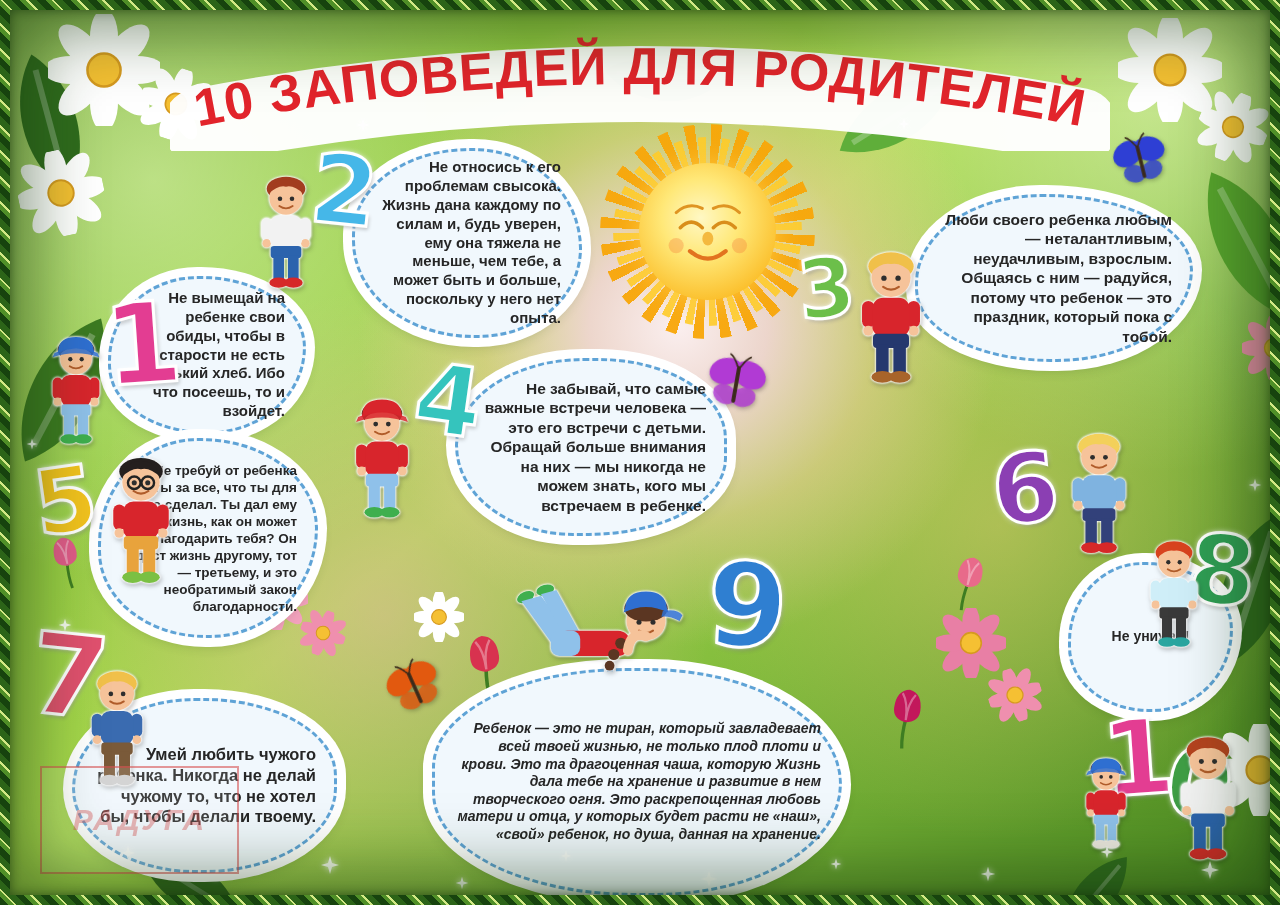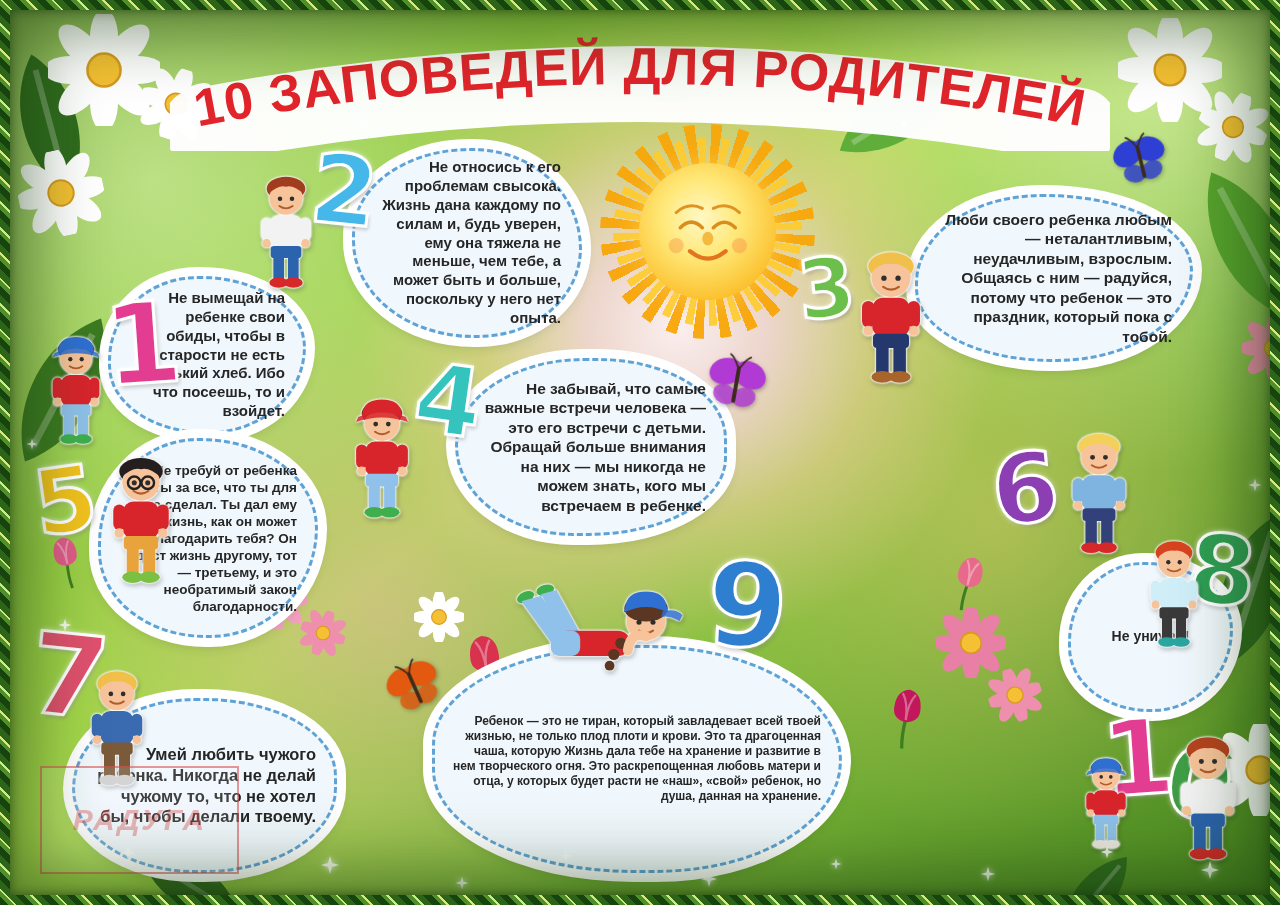--- a/index.html
+++ b/index.html
@@ -25,21 +25,21 @@
     display:flex;align-items:center;justify-content:center;text-align:right;
     color:#262626;font-weight:700;line-height:1.26;padding:16px 18px;box-sizing:border-box;z-index:3;}
   .c1{left:108px;top:276px;width:198px;height:158px;font-size:15px;}
   .c2{left:352px;top:148px;width:230px;height:190px;font-size:15px;border-radius:52% 48% 46% 54%/46% 54% 48% 52%;}
   .c3{left:915px;top:194px;width:278px;height:168px;font-size:15.5px;}
   .c4{left:455px;top:358px;width:272px;height:178px;font-size:15.5px;border-radius:50% 50% 54% 46%/52% 48% 46% 54%;}
   .c5{left:98px;top:438px;width:220px;height:200px;font-size:13.5px;padding-left:26px;}
   .c6{left:755px;top:440px;width:278px;height:184px;font-size:14.5px;}
   .c7{left:72px;top:698px;width:265px;height:175px;font-size:16.5px;border-radius:48% 52% 52% 48%/54% 46% 50% 50%;}
   .c8{left:1068px;top:562px;width:165px;height:150px;font-size:14px;}
-  .c9{left:432px;top:645px;width:410px;height:228px;font-size:12px;border-radius:50% 50% 48% 52%/46% 54% 52% 48%;}
+  .c9{left:432px;top:668px;width:410px;height:228px;font-size:14px;border-radius:50% 50% 48% 52%/46% 54% 52% 48%;font-style:italic;}
   .c10{left:845px;top:715px;width:258px;height:162px;font-size:15.5px;}
   
   .kid{position:absolute;z-index:5;}
   .kid .figure{position:absolute;bottom:0;filter:drop-shadow(0 0 1.2px #fff) drop-shadow(0 0 1.2px #fff) drop-shadow(1px 2px 2px rgba(0,0,0,.28));}
   .digit{position:absolute;font-family:"DejaVu Sans",sans-serif;font-weight:800;line-height:.9;
     color:var(--num,#e33d92);-webkit-text-stroke:3px #fff;
     text-shadow:0 0 3px #fff,0 0 6px #fff,2px 3px 4px rgba(0,0,0,.3);}
   .k1{left:38px;top:276px;width:150px;height:182px;} .k1 .figure{left:0;width:76px;height:138px;} .k1 .digit{right:6px;top:18px;font-size:112px;transform:rotate(-4deg);}
   .k2{left:246px;top:142px;width:150px;height:160px;} .k2 .figure{left:0;width:80px;height:144px;} .k2 .digit{right:18px;top:6px;font-size:96px;transform:rotate(6deg);}
   .k3{left:818px;top:194px;width:120px;height:232px;} .k3 .figure{right:0;width:94px;height:222px;} .k3 .digit{left:-20px;top:58px;font-size:82px;transform:rotate(-6deg);}

